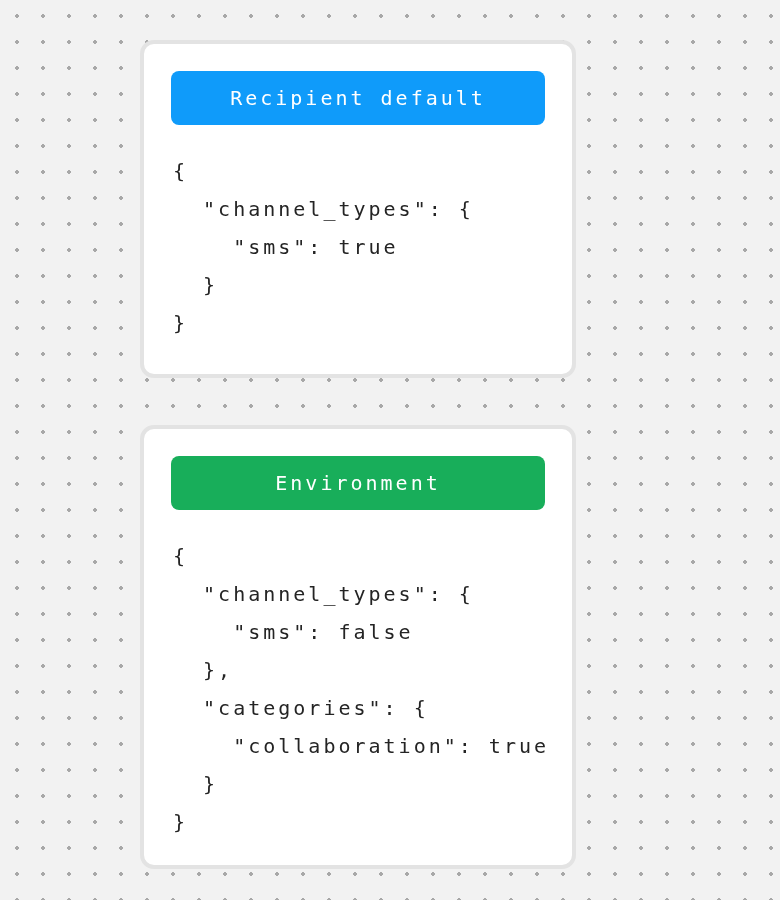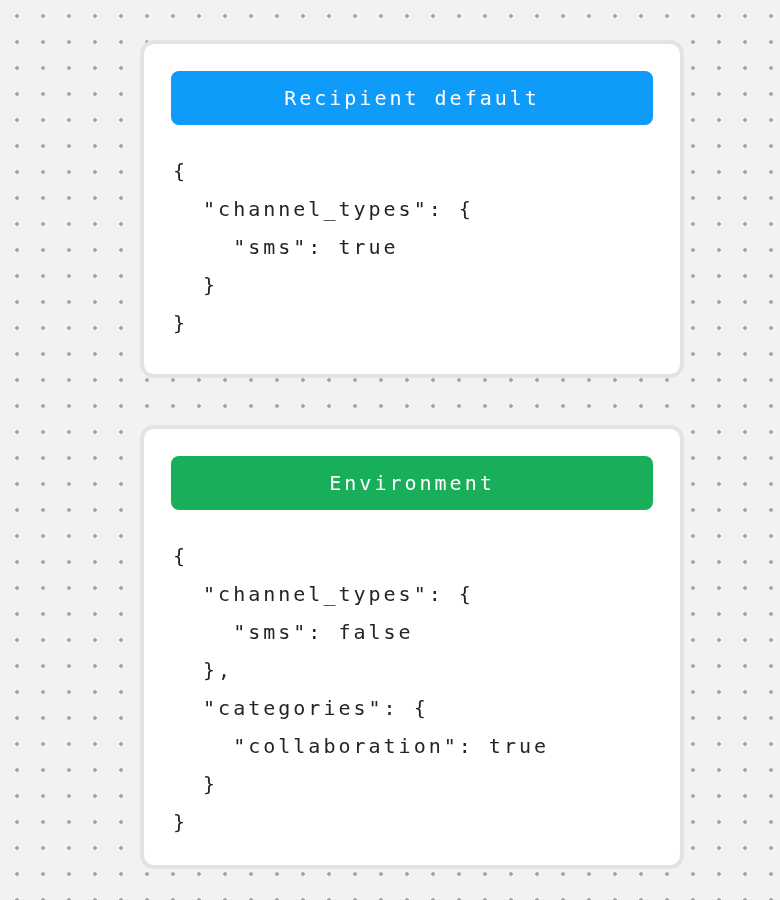--- a/index.html
+++ b/index.html
@@ -9,21 +9,21 @@
     overflow: hidden;
     font-family: "DejaVu Sans Mono", "Liberation Mono", monospace;
     background-color: #f2f2f2;
     background-image: radial-gradient(circle, #a8a8a8 1.6px, rgba(0,0,0,0) 1.9px);
     background-size: 26px 26px;
     background-position: 4px 3px;
   }
   .card {
     position: absolute;
     left: 140px;
-    width: 544px;
+    width: 436px;
     background: #ffffff;
     border: 4px solid #e3e3e3;
     border-radius: 14px;
     padding: 27px 27px;
   }
   .card-top    { top: 40px;  height: 338px; }
   .card-bottom { top: 425px; height: 444px; }
   .card-header {
     height: 54px;
     border-radius: 8px;

